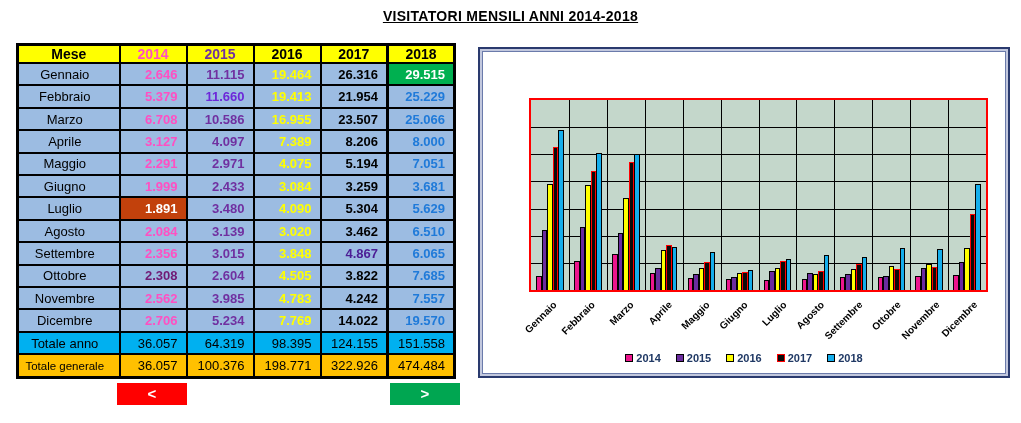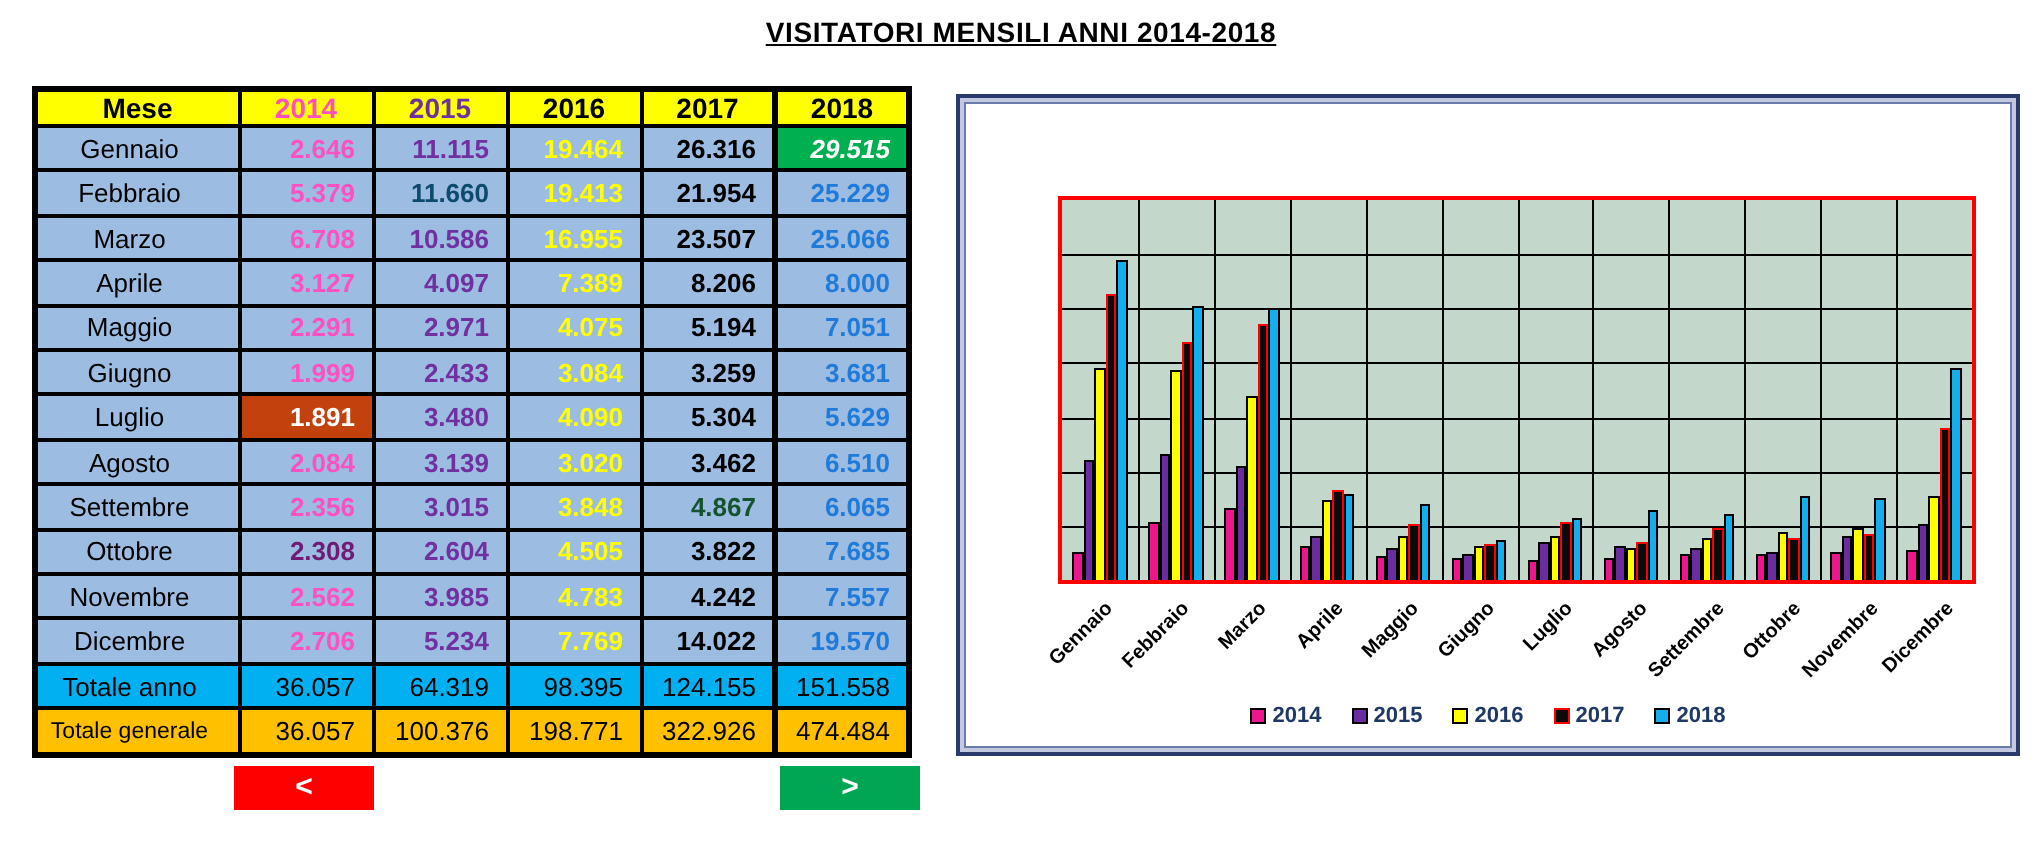--- a/index.html
+++ b/index.html
@@ -98,26 +98,26 @@
         <th class="col2018" style="background: rgb(255, 255, 0); color: rgb(0, 0, 0);">2018</th>
       </tr>
     </thead>
   <tbody>
       <tr>
         <td class="mcell" style="background: rgb(156, 188, 226);">Gennaio</td>
         <td class="vcell" style="background: rgb(156, 188, 226); color: rgb(255, 79, 194);">2.646</td>
         <td class="vcell" style="background: rgb(156, 188, 226); color: rgb(112, 48, 160);">11.115</td>
         <td class="vcell" style="background: rgb(156, 188, 226); color: rgb(255, 255, 0);">19.464</td>
         <td class="vcell" style="background: rgb(156, 188, 226); color: rgb(0, 0, 0);">26.316</td>
-        <td class="vcell col2018" style="background: rgb(0, 176, 80); color: rgb(255, 255, 255); font-style: italic;">29.515</td>
+        <td class="vcell col2018" style="background: rgb(0, 176, 80); color: rgb(255, 255, 255);">29.515</td>
       </tr>
       <tr>
         <td class="mcell" style="background: rgb(156, 188, 226);">Febbraio</td>
         <td class="vcell" style="background: rgb(156, 188, 226); color: rgb(255, 79, 194);">5.379</td>
-        <td class="vcell" style="background: rgb(156, 188, 226); color: #0c4a6e;">11.660</td>
+        <td class="vcell" style="background: rgb(156, 188, 226); color: #6d28d9;">11.660</td>
         <td class="vcell" style="background: rgb(156, 188, 226); color: rgb(255, 255, 0);">19.413</td>
         <td class="vcell" style="background: rgb(156, 188, 226); color: rgb(0, 0, 0); padding-left: 16px;">21.954</td>
         <td class="vcell col2018" style="background: rgb(156, 188, 226); color: rgb(31, 122, 217);">25.229</td>
       </tr>
       <tr>
         <td class="mcell" style="background: rgb(156, 188, 226);">Marzo</td>
         <td class="vcell" style="background: rgb(156, 188, 226); color: rgb(255, 79, 194);">6.708</td>
         <td class="vcell" style="background: rgb(156, 188, 226); color: rgb(112, 48, 160);">10.586</td>
         <td class="vcell" style="background: rgb(156, 188, 226); color: rgb(255, 255, 0);">16.955</td>
         <td class="vcell" style="background: rgb(156, 188, 226); color: rgb(0, 0, 0);">23.507</td>
@@ -161,21 +161,21 @@
         <td class="vcell" style="background: rgb(156, 188, 226); color: rgb(112, 48, 160);">3.139</td>
         <td class="vcell" style="background: rgb(156, 188, 226); color: rgb(255, 255, 0);">3.020</td>
         <td class="vcell" style="background: rgb(156, 188, 226); color: rgb(0, 0, 0);">3.462</td>
         <td class="vcell col2018" style="background: rgb(156, 188, 226); color: rgb(31, 122, 217);">6.510</td>
       </tr>
       <tr>
         <td class="mcell" style="background: rgb(156, 188, 226);">Settembre</td>
         <td class="vcell" style="background: rgb(156, 188, 226); color: rgb(255, 79, 194);">2.356</td>
         <td class="vcell" style="background: rgb(156, 188, 226); color: rgb(112, 48, 160);">3.015</td>
         <td class="vcell" style="background: rgb(156, 188, 226); color: rgb(255, 255, 0);">3.848</td>
-        <td class="vcell" style="background: rgb(156, 188, 226); color: #14532d; margin-left: 18px;">4.867</td>
+        <td class="vcell" style="background: rgb(156, 188, 226); color: #4c1d95; margin-left: 18px;">4.867</td>
         <td class="vcell col2018" style="background: rgb(156, 188, 226); color: rgb(31, 122, 217);">6.065</td>
       </tr>
       <tr>
         <td class="mcell" style="background: rgb(156, 188, 226);">Ottobre</td>
         <td class="vcell" style="background: rgb(156, 188, 226); color: #701a75;">2.308</td>
         <td class="vcell" style="background: rgb(156, 188, 226); color: rgb(112, 48, 160);">2.604</td>
         <td class="vcell" style="background: rgb(156, 188, 226); color: rgb(255, 255, 0);">4.505</td>
         <td class="vcell" style="background: rgb(156, 188, 226); color: rgb(0, 0, 0);">3.822</td>
         <td class="vcell col2018" style="background: rgb(156, 188, 226); color: rgb(31, 122, 217);">7.685</td>
       </tr>

